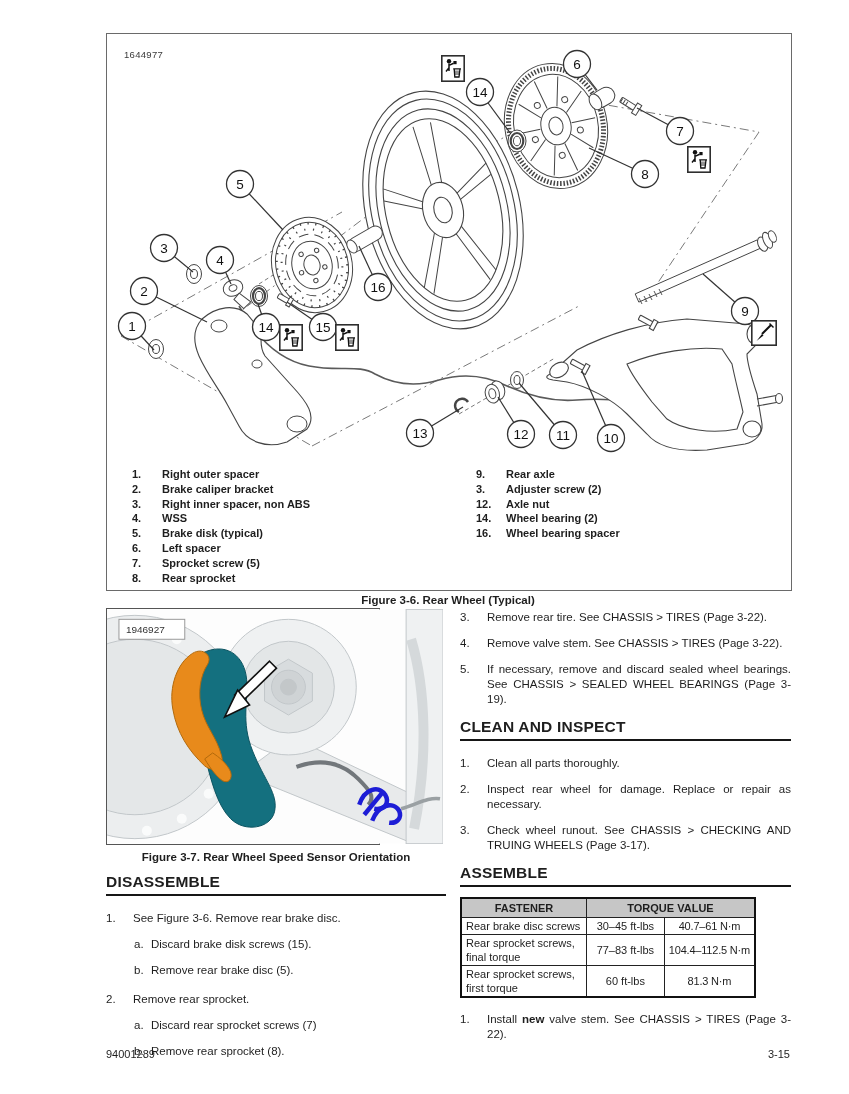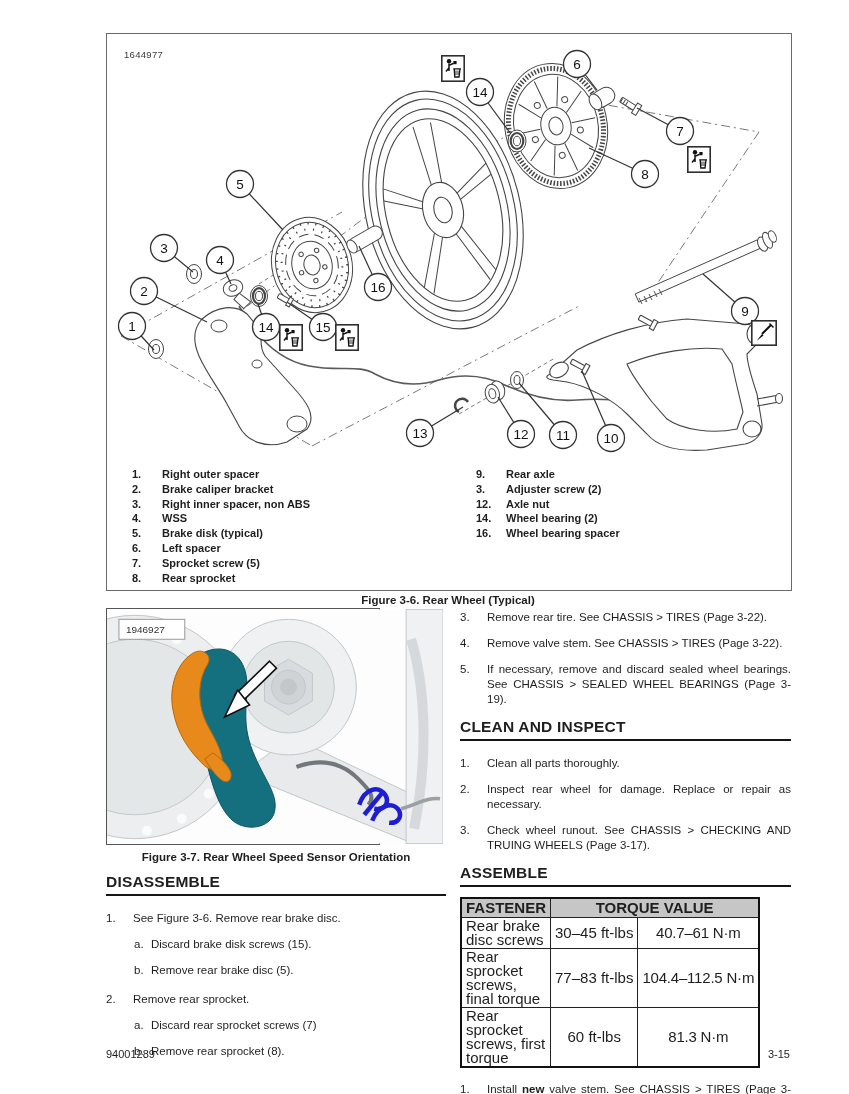--- a/index.html
+++ b/index.html
@@ -25,21 +25,21 @@
   h2.sect{font-size:15.5px;font-weight:bold;margin:10px 0 0 0;padding:0 0 3px 0;
           border-bottom:2px solid #161616;letter-spacing:.2px;}
   .colR h2.sect{margin-top:3px;}
   .steps{margin-top:15px;}
   .step{display:flex;font-size:11.5px;line-height:15px;margin-bottom:11px;}
   .step .n{width:27px;flex:none;}
   .step .t{flex:1;text-align:justify;}
   .sub{display:flex;font-size:11.5px;line-height:15px;margin:11px 0 11px 28px;}
   .sub .n{width:17px;flex:none;}
   
-  table.tq{border-collapse:collapse;width:296px;margin-top:10px;font-size:15px;}
+  table.tq{border-collapse:collapse;width:296px;margin-top:10px;font-size:11px;}
   table.tq th,table.tq td{border:1px solid #222;padding:1px 4px;line-height:14px;}
   table.tq th{background:#c6c6c6;font-weight:bold;text-align:center;padding:2px 4px;}
   table.tq td.val{text-align:center;white-space:nowrap;}
   table.tq td.f{width:162px;}
   table.tq td.v1{width:78px;}
   table.tq td.v2{width:79px;letter-spacing:-.2px;}
   table.tq{border:2px solid #111;}
   
   .footer{position:absolute;left:106px;top:1048px;width:684px;display:flex;justify-content:space-between;font-size:11px;}
 </style>

